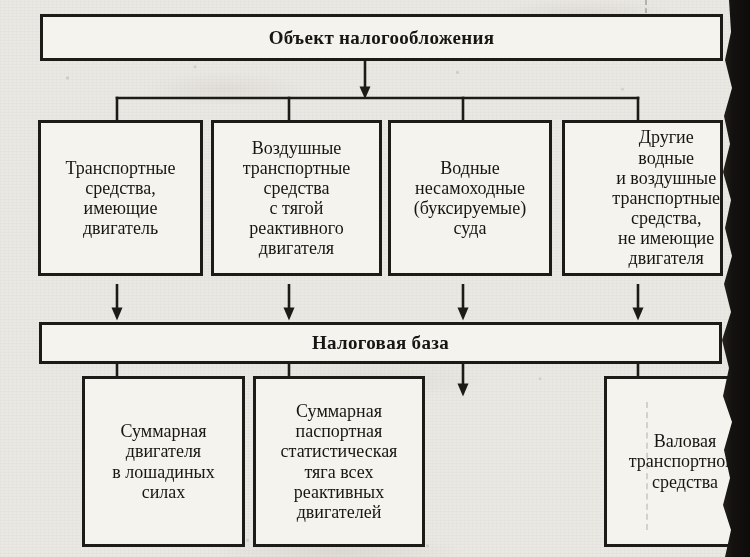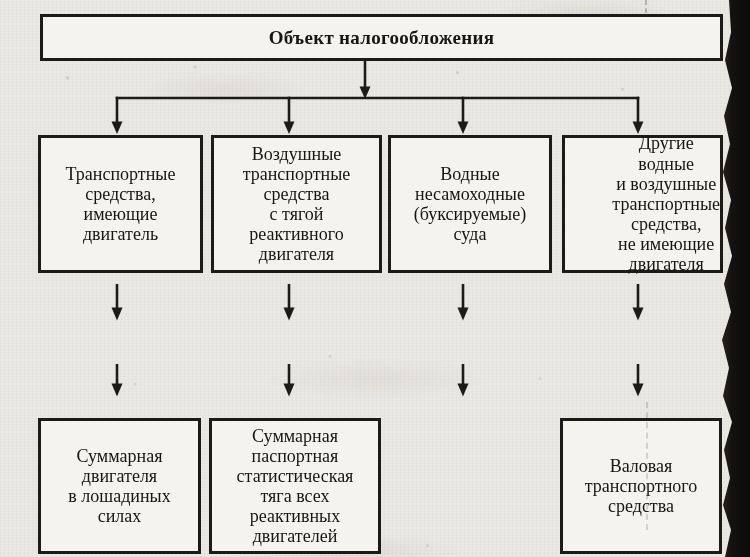--- a/index.html
+++ b/index.html
@@ -31,22 +31,22 @@
   .box{
     position:absolute;box-sizing:border-box;z-index:2;
     border:3px solid #1d1b17;background:#f4f3ed;
     display:flex;align-items:center;justify-content:center;
     text-align:center;color:#181613;
   }
   .node-label{white-space:pre-line;font-size:18px;line-height:1.12;}
   .bar-label{font-weight:bold;font-size:19px;letter-spacing:.3px;}
   .top-bar{left:40px;top:14px;width:683px;height:47px;}
   .mid-bar{left:39px;top:322px;width:683px;height:42px;}
-  .r2{top:135px;height:138px;}
-  .r3{top:418px;height:136px;}
+  .r2{top:120px;height:156px;}
+  .r3{top:376px;height:171px;margin-left:44px;}
   .o1{left:38px;width:165px;}
   .o2{left:211px;width:171px;}
   .o3{left:388px;width:164px;}
   .o4{left:562px;width:161px;justify-content:flex-end;}
   .b1{left:38px;width:163px;}
   .b2{left:209px;width:172px;}
   .b3{left:387px;width:164px;}
   .b4{left:560px;width:162px;}
   .connectors{position:absolute;left:0;top:0;z-index:1;}
   .scan-band{
@@ -154,20 +154,23 @@
   <div class="box r2 o4">
     <span class="node-label">Другие
 водные
 и воздушные
 транспортные
 средства,
 не имеющие
 двигателя</span>
   </div>
 
+  <div class="box mid-bar">
+    <span class="bar-label">Налоговая база</span>
+  </div>
 
   <div class="box r3 b1">
     <span class="node-label">Суммарная
 двигателя
 в лошадиных
 силах</span>
   </div>
   <div class="box r3 b2">
     <span class="node-label">Суммарная
 паспортная

